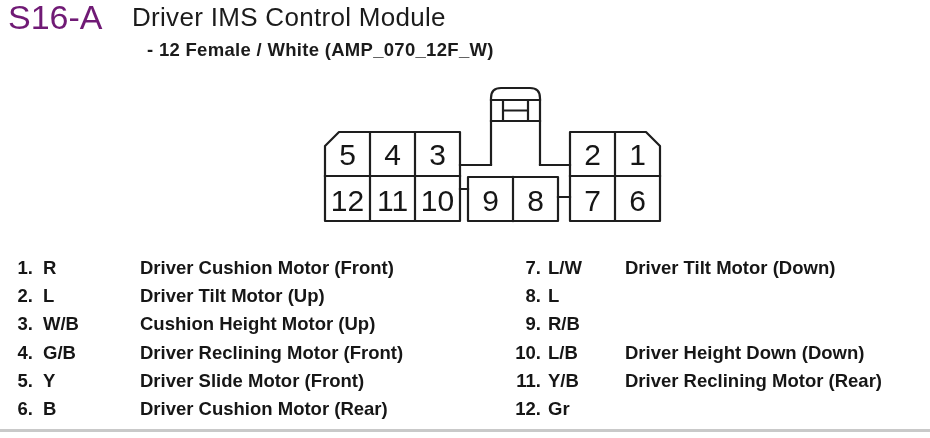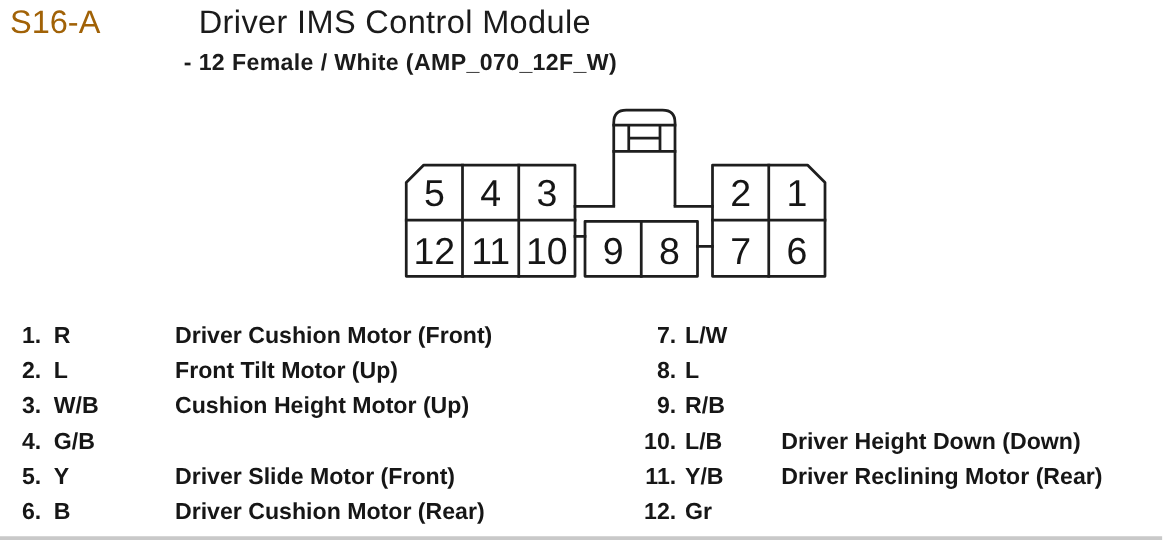--- a/index.html
+++ b/index.html
@@ -10,28 +10,28 @@
     background: #ffffff;
     font-family: "Liberation Sans", sans-serif;
     color: #151515;
     overflow: hidden;
   }
   
   .hdr-id {
     position: absolute;
     left: 8px;
     top: 4px;
-    font-size: 26px;
+    font-size: 34px;
     line-height: 26px;
-    color: #a16207;
+    color: #701a75;
     white-space: nowrap;
   }
   .hdr-title {
     position: absolute;
-    left: 159px;
+    left: 132px;
     top: 4px;
     font-size: 26px;
     line-height: 26px;
     letter-spacing: 0.3px;
     color: #1b1b1b;
     white-space: nowrap;
   }
   .hdr-sub {
     position: absolute;
     left: 147px;
@@ -141,47 +141,49 @@
 
   <div class="pincol col-left">
     <div class="prow">
       <span class="num">1.</span>
       <span class="wire">R</span>
       <span class="desc">Driver Cushion Motor (Front)</span>
     </div>
     <div class="prow">
       <span class="num">2.</span>
       <span class="wire">L</span>
-      <span class="desc">Front Tilt Motor (Up)</span>
+      <span class="desc">Driver Tilt Motor (Up)</span>
     </div>
     <div class="prow">
       <span class="num">3.</span>
       <span class="wire">W/B</span>
       <span class="desc">Cushion Height Motor (Up)</span>
     </div>
     <div class="prow">
       <span class="num">4.</span>
       <span class="wire">G/B</span>
+      <span class="desc">Driver Reclining Motor (Front)</span>
     </div>
     <div class="prow">
       <span class="num">5.</span>
       <span class="wire">Y</span>
       <span class="desc">Driver Slide Motor (Front)</span>
     </div>
     <div class="prow">
       <span class="num">6.</span>
       <span class="wire">B</span>
       <span class="desc">Driver Cushion Motor (Rear)</span>
     </div>
   </div>
 
   <div class="pincol col-right">
     <div class="prow">
       <span class="num">7.</span>
       <span class="wire">L/W</span>
+      <span class="desc">Driver Tilt Motor (Down)</span>
     </div>
     <div class="prow">
       <span class="num">8.</span>
       <span class="wire">L</span>
     </div>
     <div class="prow">
       <span class="num">9.</span>
       <span class="wire">R/B</span>
     </div>
     <div class="prow">

